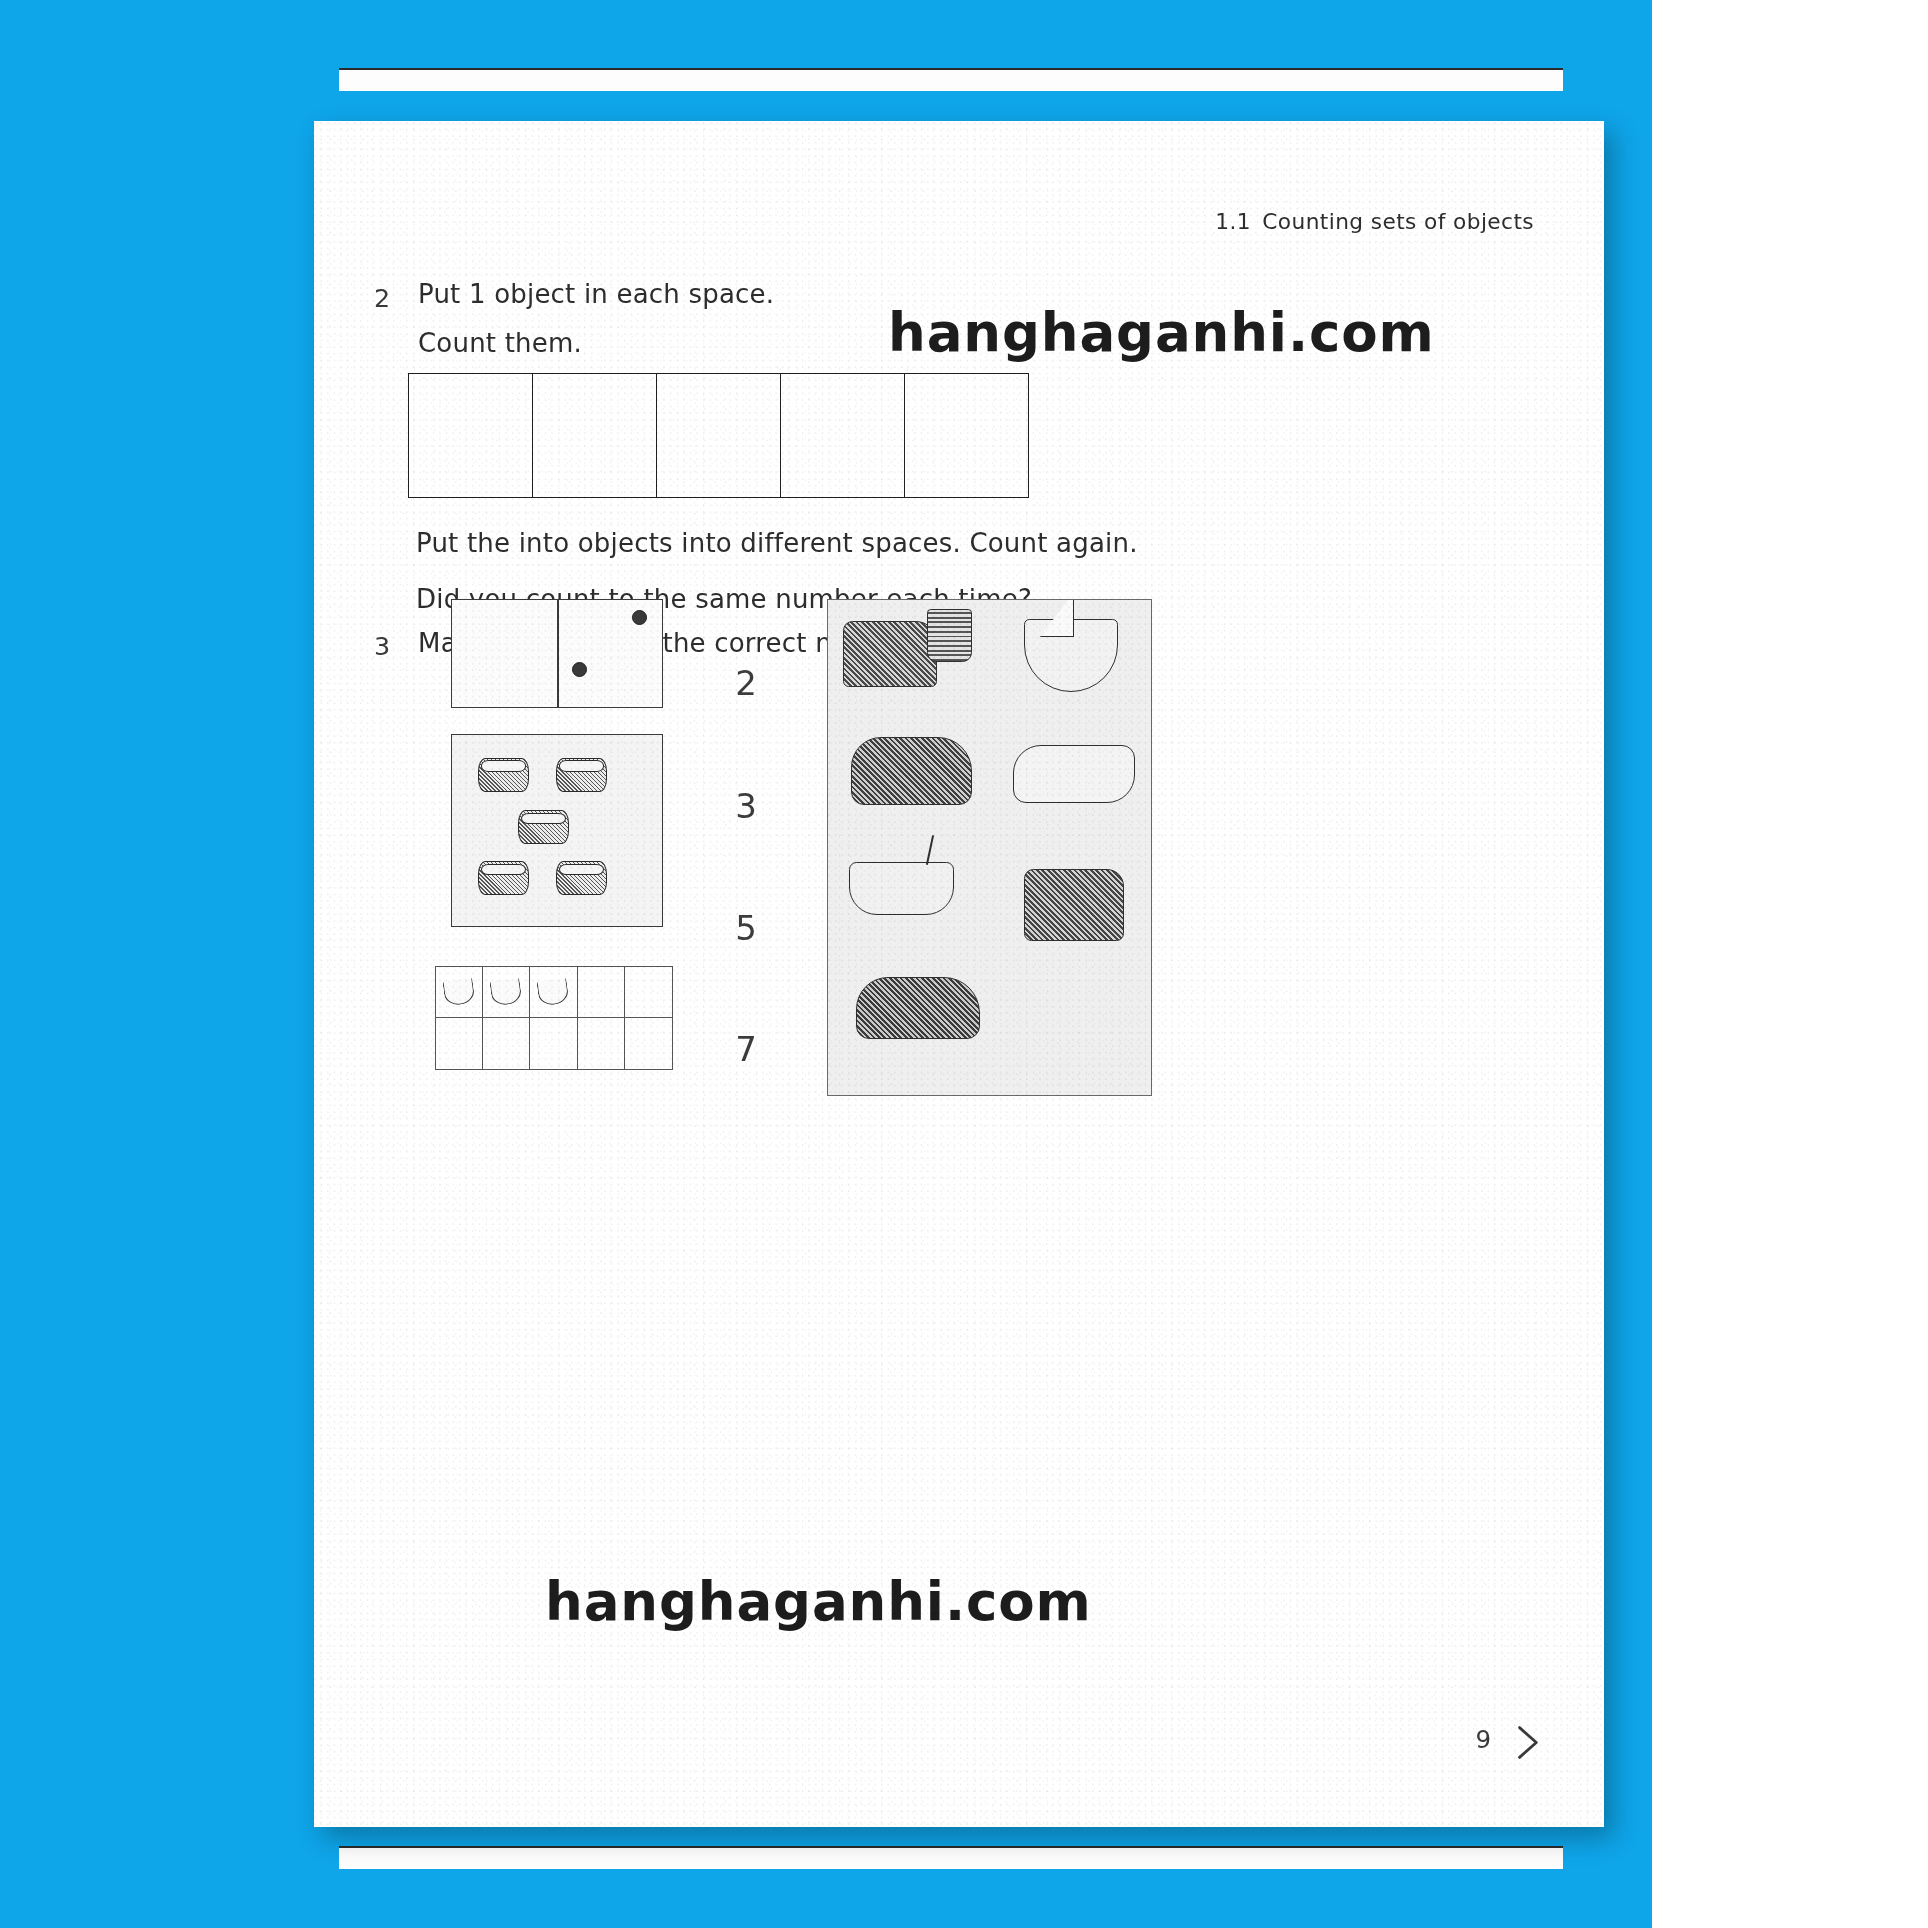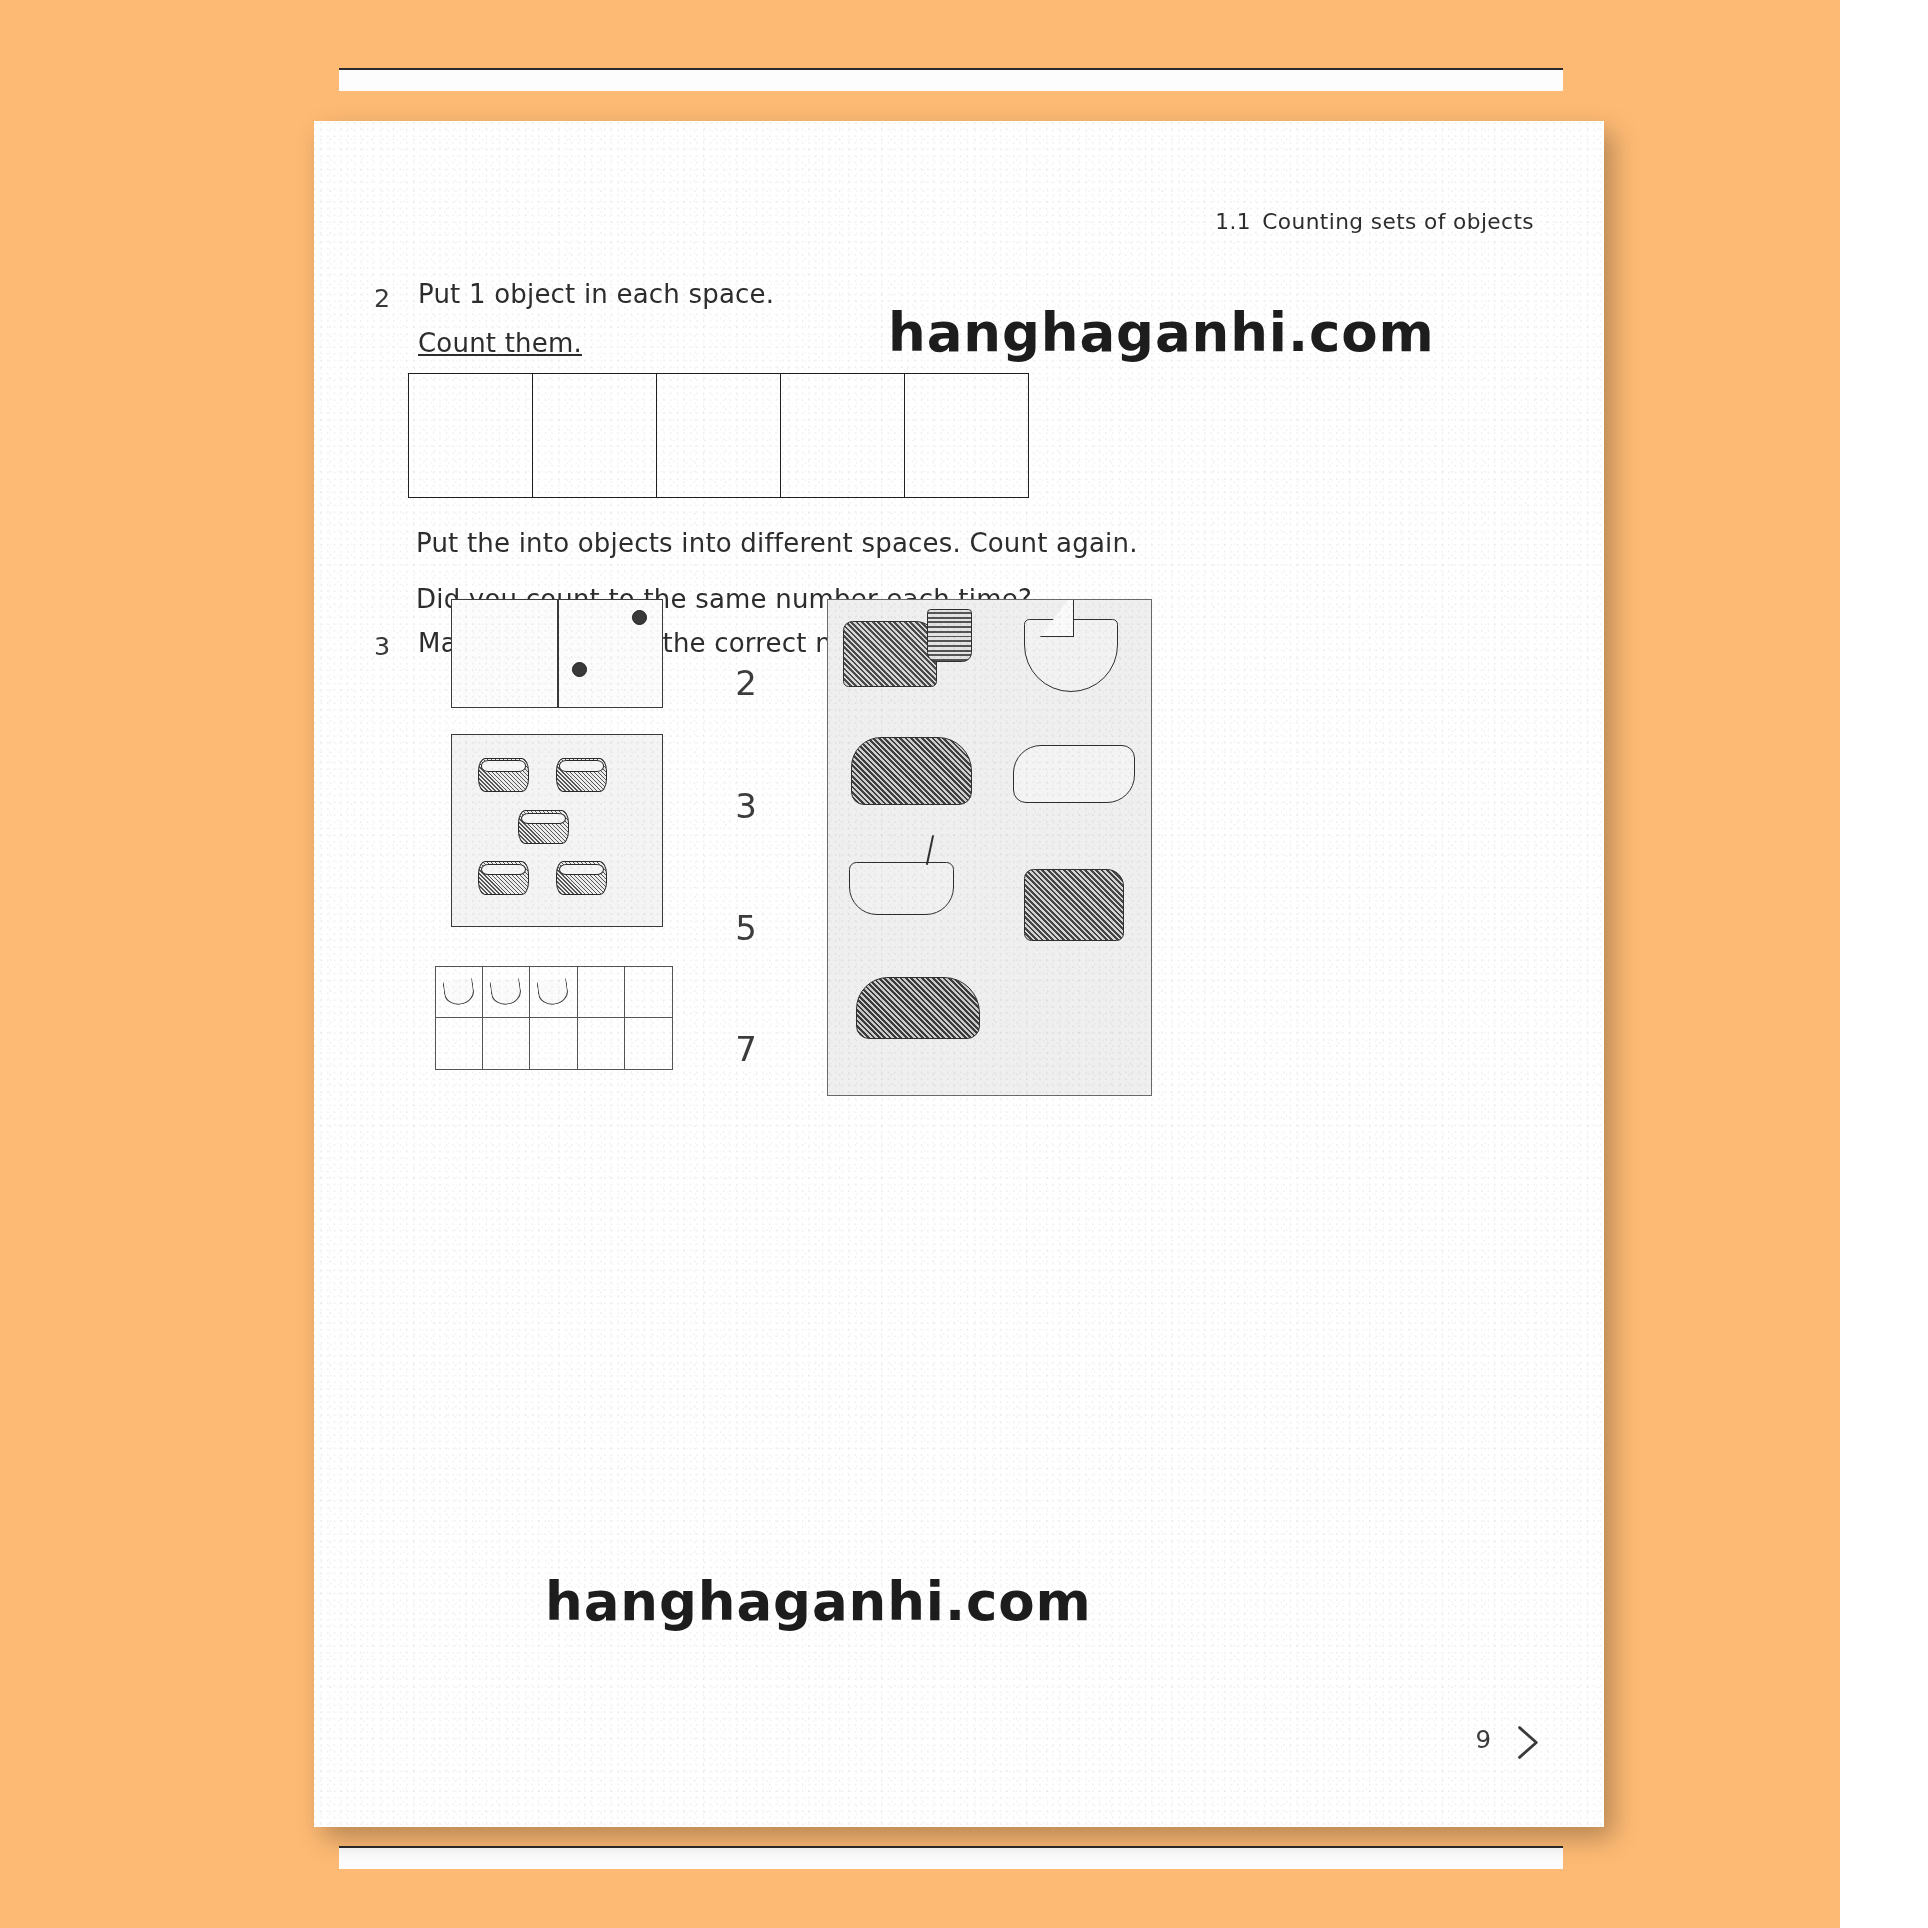--- a/index.html
+++ b/index.html
@@ -8,22 +8,22 @@
     width: 1928px;
     height: 1928px;
     background: #ffffff;
     font-family: "DejaVu Sans", sans-serif;
     overflow: hidden;
   }
 
   .scan-area {
     position: absolute;
     left: 0; top: 0;
-    width: 1840px; height: 1928px;
-    background: #fdba74;
+    width: 1652px; height: 1928px;
+    background: #0ea5e9;
   }
 
   
   .strip {
     position: absolute;
     background: #fdfdfd;
     border-top: 2.8px solid #2b2b2b;
   }
   .strip-top {
     left: 339px; top: 68px; width: 1224px; height: 21px;
@@ -312,21 +312,21 @@
 
   <div class="page">
     <div class="page-inner">
 
       <div class="running-head blurtext">
         <span class="sec">1.1</span><span>Counting sets of objects</span>
       </div>
 
       <div class="q-num blurtext" style="left:60px; top:162px;">2</div>
       <div class="q-text blurtext" style="left:104px; top:158px;">Put 1 object in each space.</div>
-      <div class="q-text blurtext" style="left:104px; top:207px;text-decoration:underline;">Count them.</div>
+      <div class="q-text blurtext" style="left:104px; top:207px;">Count them.</div>
 
       <div class="watermark-top">hanghaganhi.com</div>
 
       <div class="five-frame">
         <div class="cell"></div>
         <div class="cell"></div>
         <div class="cell"></div>
         <div class="cell"></div>
         <div class="cell"></div>
       </div>

